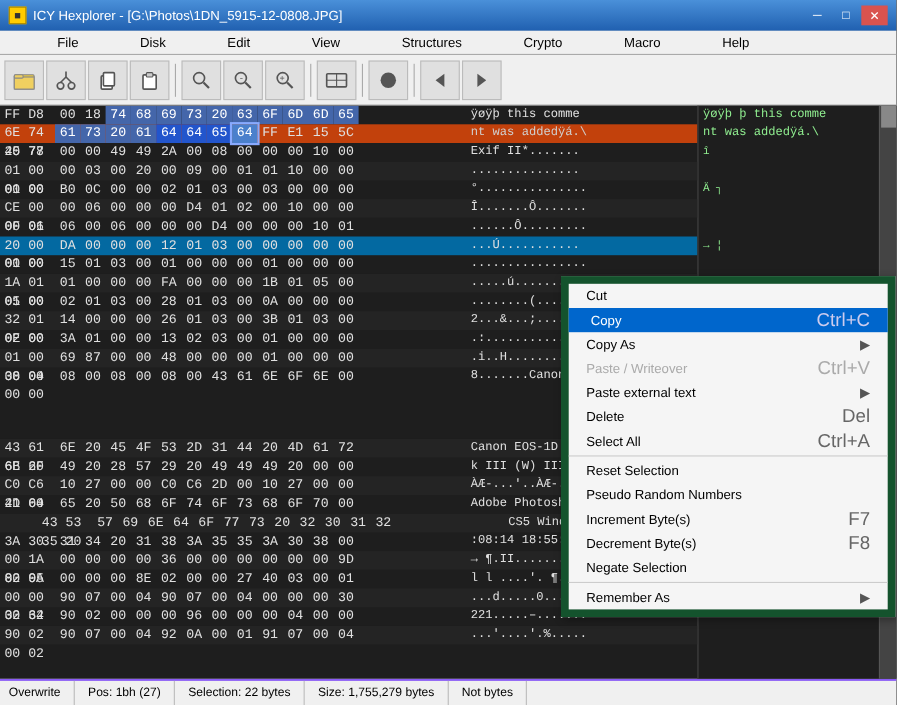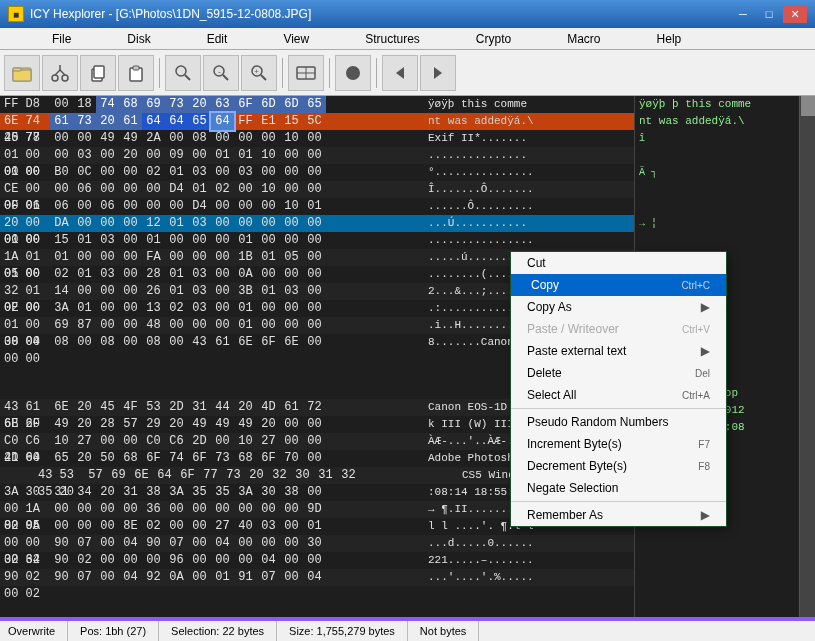--- a/index.html
+++ b/index.html
@@ -195,51 +195,51 @@
       width: 16px;
       background: #444;
       border-left: 1px solid #555;
     }
 
     
     #context-menu {
       position: absolute;
       top: 155px;
       left: 510px;
-      width: 217px;
+      width: 304px;
       background: #f5f5f5;
-      border: 1px solid #14532d;
+      border: 7px solid #14532d;
       box-shadow: 3px 3px 8px rgba(0,0,0,0.4);
       z-index: 100;
       font-family: Arial, sans-serif;
       font-size: 12px;
     }
     .ctx-item {
       padding: 4px 16px;
       cursor: pointer;
       display: flex;
       justify-content: space-between;
       align-items: center;
       height: 22px;
     }
     .ctx-item.highlighted { background: #0066cc; color: white; padding-left: 20px; }
     .ctx-item.disabled { color: #aaa; cursor: default; }
     .ctx-sep {
       height: 1px;
       background: #ccc;
       margin: 2px 0;
     }
-    .ctx-shortcut { color: #666; font-size: 10px; margin-left: 35px; }
+    .ctx-shortcut { color: #666; font-size: 17px; margin-left: 35px; }
     .ctx-item.highlighted .ctx-shortcut { color: #cce; }
     .ctx-arrow { color: #555; }
 
     
     #status-bar {
       background: #f0f0f0;
-      border-top: 4px solid #8b5cf6;
+      border-top: 2px solid #8b5cf6;
       height: 24px;
       display: flex;
       align-items: center;
       font-family: Arial, sans-serif;
       font-size: 11px;
       padding: 0 8px;
       gap: 0;
     }
     .status-item {
       padding: 0 12px;
@@ -910,20 +910,24 @@
     <div class="ctx-item">
       <span>Delete</span>
       <span class="ctx-shortcut">Del</span>
     </div>
     <div class="ctx-item">
       <span>Select All</span>
       <span class="ctx-shortcut">Ctrl+A</span>
     </div>
     <div class="ctx-sep"></div>
     <div class="ctx-item">
+      <span>Reset Selection</span>
+      <span class="ctx-shortcut"></span>
+    </div>
+    <div class="ctx-item">
       <span>Pseudo Random Numbers</span>
       <span class="ctx-shortcut"></span>
     </div>
     <div class="ctx-item">
       <span>Increment Byte(s)</span>
       <span class="ctx-shortcut">F7</span>
     </div>
     <div class="ctx-item">
       <span>Decrement Byte(s)</span>
       <span class="ctx-shortcut">F8</span>

